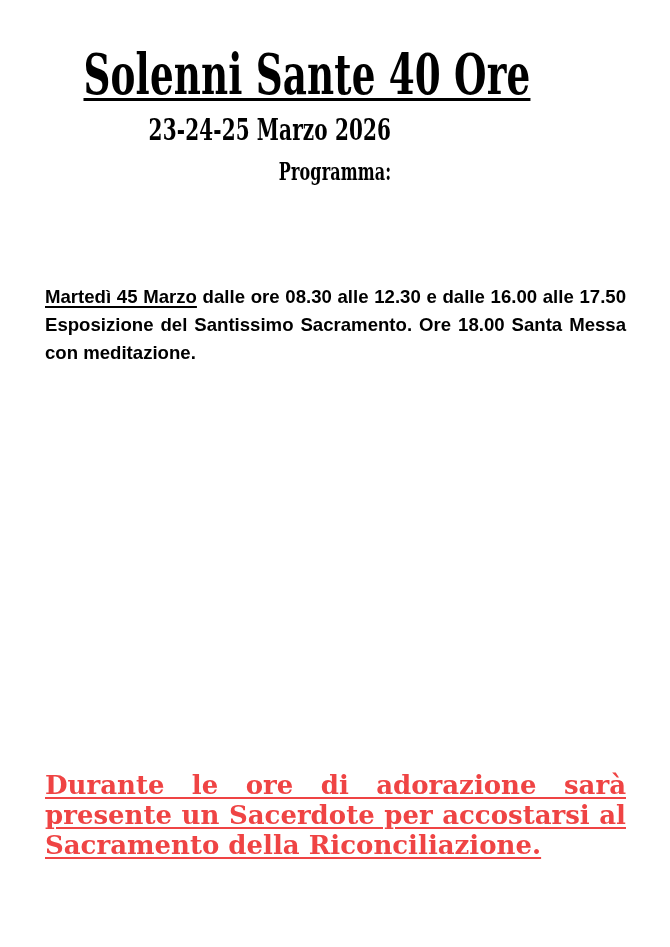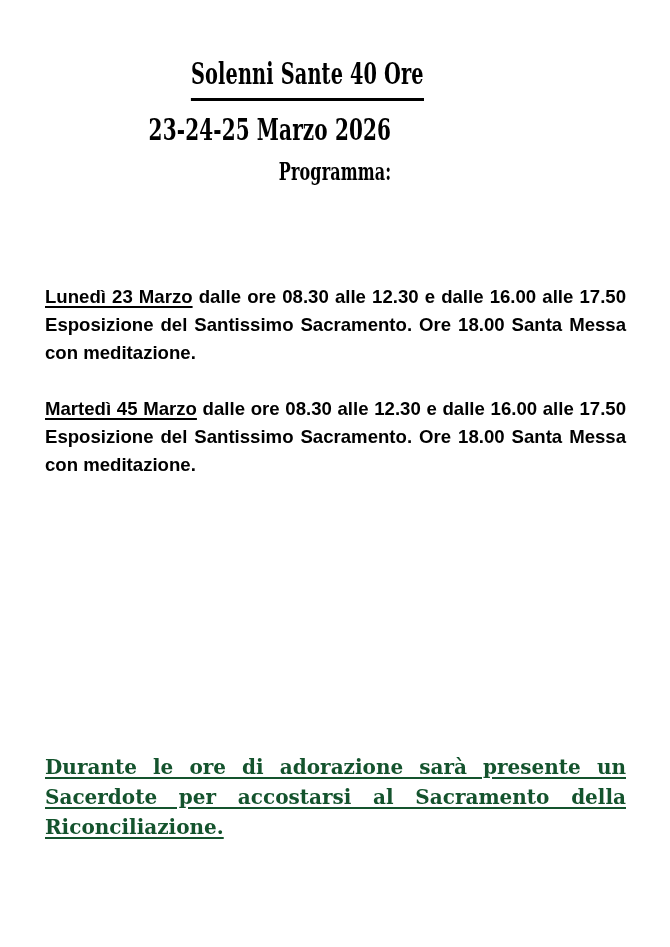--- a/index.html
+++ b/index.html
@@ -44,21 +44,21 @@
     white-space: nowrap;
   }
 
   .doc-title {
     position: absolute;
     left: 0;
     top: 52px;
     width: 614px;
     height: 44px;
     line-height: 44px;
-    font-size: 29px;
+    font-size: 56px;
   }
   .doc-title .display-font {
     display: inline-block;
     border-bottom: 3px solid #000;
     padding-bottom: 2px;
   }
 
   .doc-subtitle-1 {
     position: absolute;
     left: 0;
@@ -106,29 +106,29 @@
   .day-label {
     text-decoration: underline;
     text-underline-offset: 3px;
     text-decoration-thickness: 2px;
   }
 
   
   .closing-note {
     position: absolute;
     left: 45px;
-    top: 752px;
+    top: 770px;
     width: 581px;
     font-family: "DejaVu Serif", "Liberation Serif", serif;
     font-weight: 700;
-    font-size: 20px;
+    font-size: 26px;
     line-height: 30px;
     text-align: justify;
     text-justify: inter-word;
-    color: #14532d;
+    color: #ef4444;
     text-decoration: underline;
     text-underline-offset: 3px;
     text-decoration-thickness: 2px;
   }
   .closing-note .condense {
     display: inline;
   }
 </style>
 </head>
 <body>
@@ -146,21 +146,20 @@
     </div>
 
     <div class="doc-subtitle-2">
       <span class="display-font">Programma:</span>
     </div>
 
   </div>
 
   <div class="body-column">
 
-    <p class="schedule-para"><span class="day-label">Lunedì 23 Marzo</span><span> dalle ore 08.30 alle 12.30 e dalle 16.00 alle 17.50 Esposizione del Santissimo Sacramento. Ore 18.00 Santa Messa con meditazione.</span></p>
 
     <p class="schedule-para"><span class="day-label">Martedì 45 Marzo</span><span> dalle ore 08.30 alle 12.30 e dalle 16.00 alle 17.50 Esposizione del Santissimo Sacramento. Ore 18.00 Santa Messa con meditazione.</span></p>
 
 
   </div>
 
   <div class="closing-note"><span class="condense">Durante le ore di adorazione sarà presente un Sacerdote per accostarsi al Sacramento della Riconciliazione.</span></div>
 
 </div>
 

